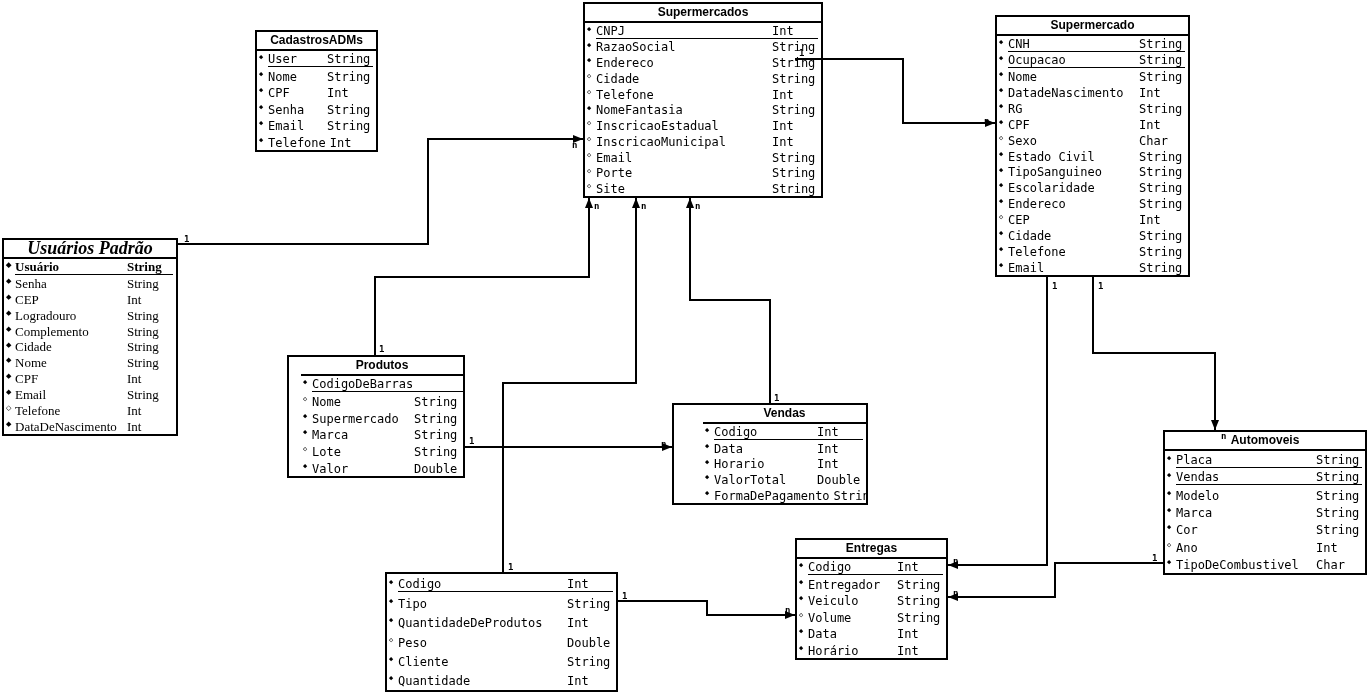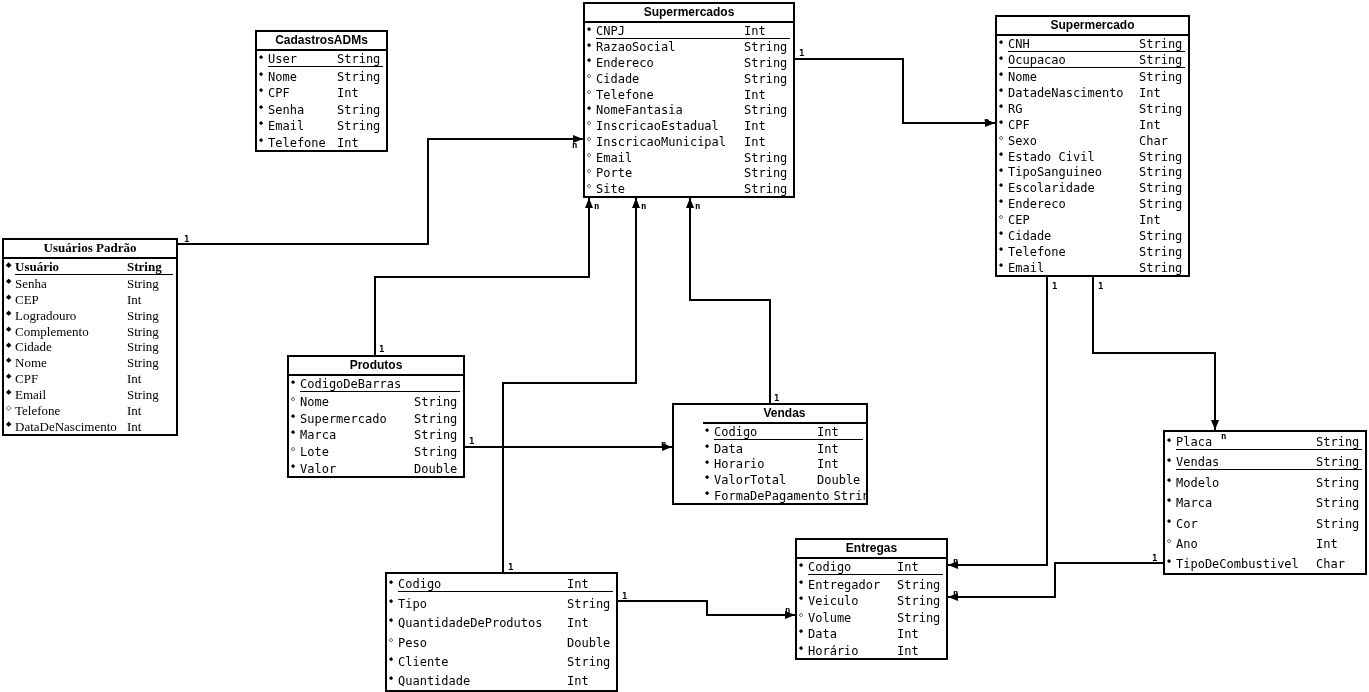--- a/index.html
+++ b/index.html
@@ -4,21 +4,21 @@
 <style>
   html,body{margin:0;padding:0;background:#ffffff;}
   body{width:1369px;height:692px;overflow:hidden;position:relative;
        font-family:"DejaVu Sans Mono",monospace;color:#000;}
   .canvas{position:absolute;left:0;top:0;width:1369px;height:692px;background:#fff;}
   #relations{position:absolute;left:0;top:0;width:1369px;height:692px;pointer-events:none;z-index:3;}
   .table{position:absolute;background:#fff;border:2px solid #000;box-sizing:border-box;
          display:flex;flex-direction:column;z-index:2;}
   .thead{height:17px;line-height:16px;border-bottom:2px solid #000;text-align:center;
          font-family:"Liberation Sans",sans-serif;font-weight:bold;font-size:12px;flex:0 0 auto;}
-  .serif .thead{font-family:"Liberation Serif",serif;font-size:13px;}
+  .serif .thead{font-family:"Liberation Serif",serif;font-size:18px;font-style:italic;}
   .tbody{flex:1;display:flex;flex-direction:column;justify-content:space-around;padding:0 3px 0 2px;overflow:hidden;}
   .field{display:flex;align-items:flex-end;height:16px;line-height:14px;font-size:12px;white-space:nowrap;}
   .serif .field{font-family:"Liberation Serif",serif;font-size:13px;}
   .flag{width:9px;flex:0 0 9px;font-size:7px;line-height:12px;align-self:flex-start;}
   .fname{flex:0 0 auto;}
   .spacer{flex:1 1 4px;min-width:4px;}
   .ftype{flex:0 0 46px;text-align:left;}
   .pk .fname,.pk .ftype,.pk .spacer{border-bottom:1.4px solid #000;}
   .serif .pk{font-weight:bold;}
   .rlabel{position:absolute;z-index:4;font-family:"DejaVu Sans Mono",monospace;
@@ -41,21 +41,21 @@
         <polyline points="770,403 770,300 690,300 690,198" fill="none" stroke="#000000" stroke-width="2" marker-end="url(#arrow)"></polyline>
         <polyline points="795,59 903,59 903,123 995,123" fill="none" stroke="#000000" stroke-width="2" marker-end="url(#arrow)"></polyline>
         <polyline points="465,447 672,447" fill="none" stroke="#000000" stroke-width="2" marker-end="url(#arrow)"></polyline>
         <polyline points="1047,277 1047,565 948,565" fill="none" stroke="#000000" stroke-width="2" marker-end="url(#arrow)"></polyline>
         <polyline points="1093,277 1093,353 1215,353 1215,430" fill="none" stroke="#000000" stroke-width="2" marker-end="url(#arrow)"></polyline>
         <polyline points="1163,563 1055,563 1055,597 948,597" fill="none" stroke="#000000" stroke-width="2" marker-end="url(#arrow)"></polyline>
         <polyline points="618,601 707,601 707,615 795,615" fill="none" stroke="#000000" stroke-width="2" marker-end="url(#arrow)"></polyline>
       </g>
   </svg>
   <div id="tables">
-      <div class="table mono" style="left: 255px; top: 30px; width: 133px; height: 122px;">
+      <div class="table mono" style="left: 255px; top: 30px; width: 123px; height: 122px;">
         <div class="thead">CadastrosADMs</div>
         <div class="tbody">
           <div class="field pk">
             <span class="flag">◆</span>
             <span class="fname">User</span>
             <span class="spacer"></span>
             <span class="ftype">String</span>
           </div>
           <div class="field">
             <span class="flag">◆</span>
@@ -82,21 +82,21 @@
             <span class="ftype">String</span>
           </div>
           <div class="field">
             <span class="flag">◆</span>
             <span class="fname">Telefone</span>
             <span class="spacer"></span>
             <span class="ftype">Int</span>
           </div>
         </div>
       </div>
-      <div class="table mono" style="left: 583px; top: 2px; width: 212px; height: 196px;">
+      <div class="table mono" style="left: 583px; top: 2px; width: 240px; height: 196px;">
         <div class="thead">Supermercados</div>
         <div class="tbody">
           <div class="field pk">
             <span class="flag">◆</span>
             <span class="fname">CNPJ</span>
             <span class="spacer"></span>
             <span class="ftype">Int</span>
           </div>
           <div class="field">
             <span class="flag">◆</span>
@@ -319,21 +319,21 @@
             <span class="ftype">Int</span>
           </div>
           <div class="field">
             <span class="flag">◆</span>
             <span class="fname">DataDeNascimento</span>
             <span class="spacer"></span>
             <span class="ftype">Int</span>
           </div>
         </div>
       </div>
-      <div class="table mono" style="left: 287px; top: 355px; width: 178px; height: 123px;">
+      <div class="table mono" style="left: 287px; top: 355px; width: 178px; height: 123px; padding-left: 12px;">
         <div class="thead">Produtos</div>
         <div class="tbody">
           <div class="field pk">
             <span class="flag">◆</span>
             <span class="fname">CodigoDeBarras</span>
             <span class="spacer"></span>
             <span class="ftype"></span>
           </div>
           <div class="field">
             <span class="flag">◇</span>
@@ -396,20 +396,21 @@
           </div>
           <div class="field">
             <span class="flag">◆</span>
             <span class="fname">FormaDePagamento</span>
             <span class="spacer"></span>
             <span class="ftype">String</span>
           </div>
         </div>
       </div>
       <div class="table mono" style="left: 1163px; top: 430px; width: 204px; height: 145px;">
+        <div class="thead">Automoveis</div>
         <div class="tbody">
           <div class="field pk">
             <span class="flag">◆</span>
             <span class="fname">Placa</span>
             <span class="spacer"></span>
             <span class="ftype">String</span>
           </div>
           <div class="field pk">
             <span class="flag">◆</span>
             <span class="fname">Vendas</span>

